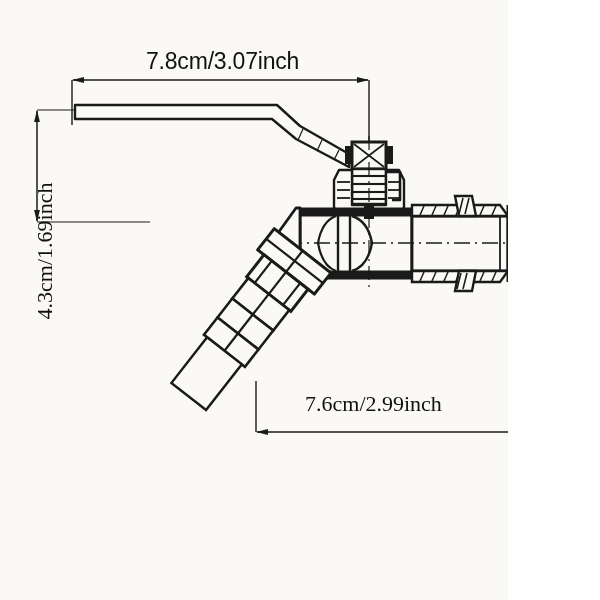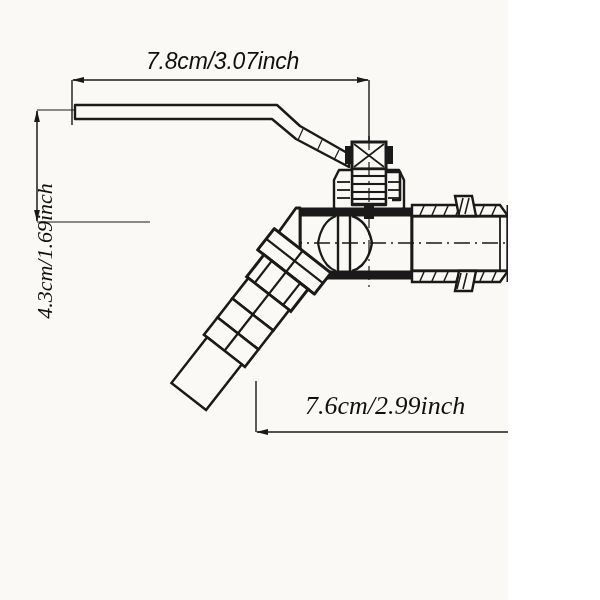--- a/index.html
+++ b/index.html
@@ -8,21 +8,20 @@
     padding: 0;
     background: #ffffff;
   }
   #stage {
     position: relative;
     width: 508px;
     height: 600px;
     background: #faf9f5;
     overflow: hidden;
     font-family: "Liberation Sans", sans-serif;
-    font-style: italic;
   }
   #drawing {
     position: absolute;
     left: 0;
     top: 0;
     width: 600px;
     height: 600px;
   }
   .dim-label {
     position: absolute;
@@ -43,21 +42,21 @@
     font-size: 22px;
     left: -35px;
     top: 240px;
     width: 160px;
     text-align: center;
     transform: rotate(-90deg);
     transform-origin: center center;
   }
   #label-depth {
     font-family: "Liberation Serif", serif;
-    font-size: 26px;
+    font-size: 22px;
     left: 305px;
     top: 393px;
   }
 </style>
 </head>
 <body>
 
 <div id="stage">
 
   <svg id="drawing" viewBox="0 0 600 600">

